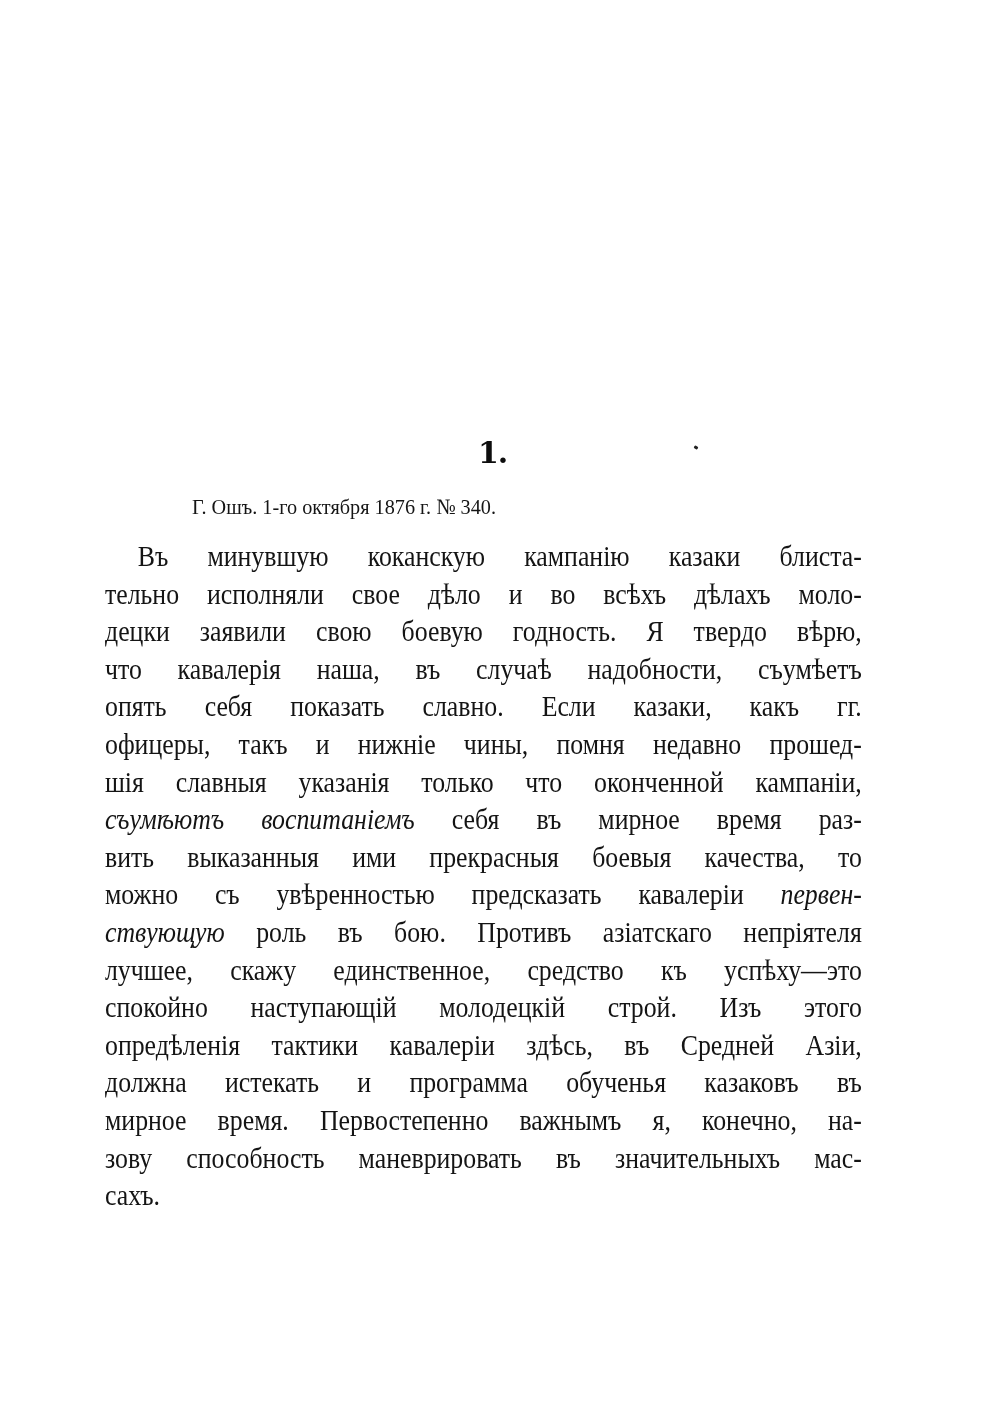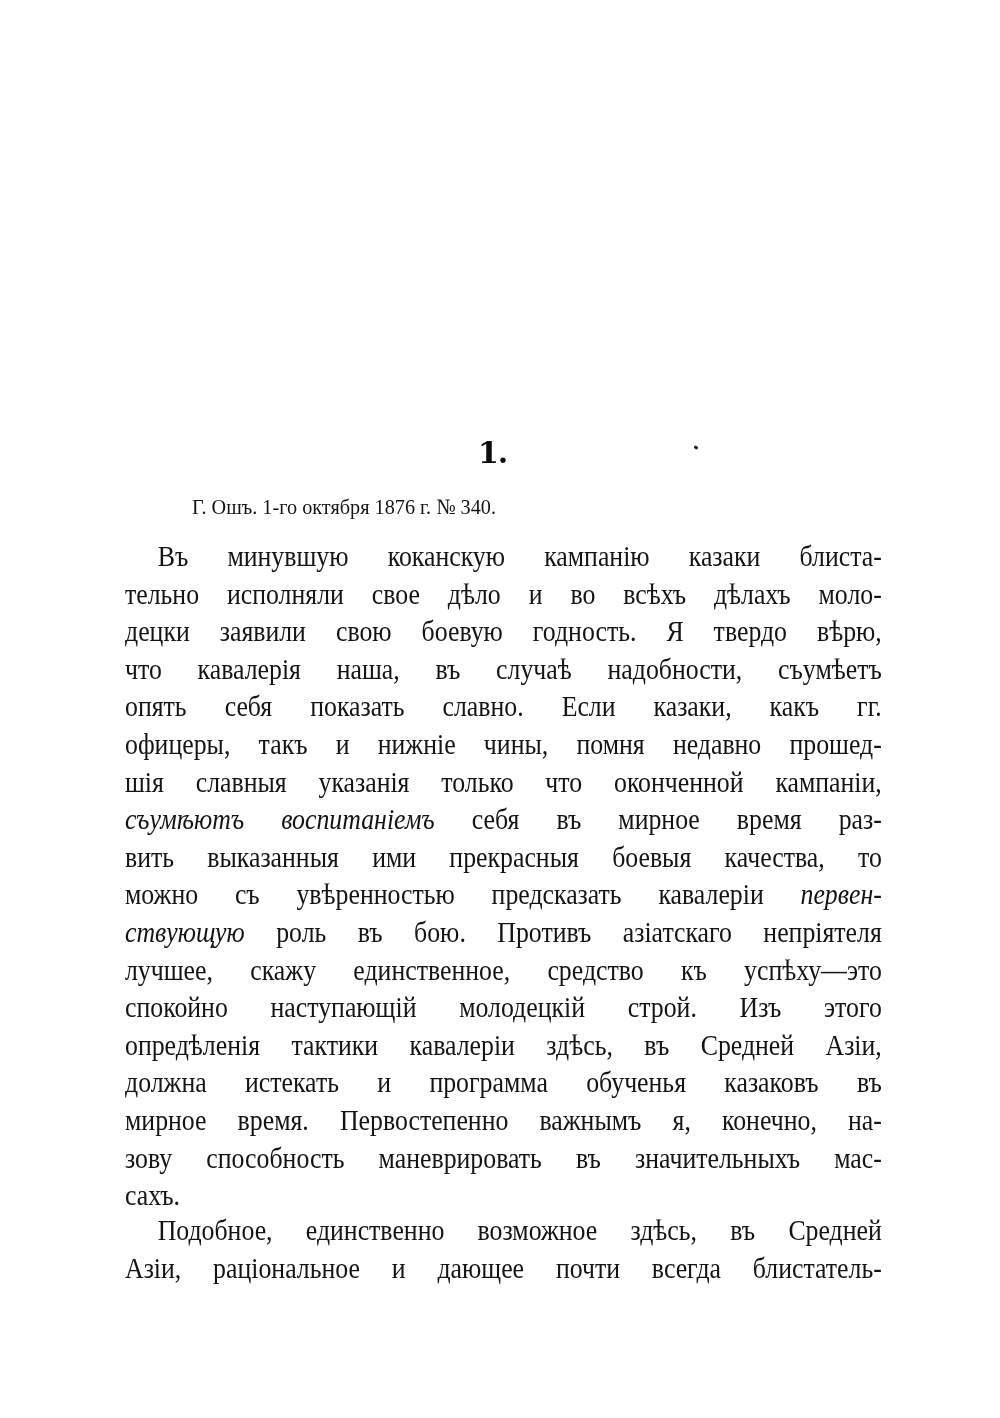--- a/index.html
+++ b/index.html
@@ -49,21 +49,21 @@
     font-family: "Liberation Serif", serif;
     font-size: 22px;
     line-height: 28px;
     color: #151515;
     transform: scaleX(0.92);
     transform-origin: left top;
     white-space: nowrap;
   }
   .text-block {
     position: absolute;
-    left: 125px;
+    left: 105px;
     width: 757px;
   }
   .line {
     display: block;
     height: 37.6px;
     line-height: 37.6px;
     font-family: "Liberation Serif", serif;
     font-size: 30px;
     color: #141414;
     white-space: nowrap;
@@ -110,18 +110,14 @@
     <span class="line"><span class="italic">ствующую</span><span> роль въ бою. Противъ азіатскаго непріятеля</span></span>
     <span class="line">лучшее, скажу единственное, средство къ успѣху—это</span>
     <span class="line">спокойно наступающій молодецкій строй. Изъ этого</span>
     <span class="line">опредѣленія тактики кавалеріи здѣсь, въ Средней Азіи,</span>
     <span class="line">должна истекать и программа обученья казаковъ въ</span>
     <span class="line">мирное время. Первостепенно важнымъ я, конечно, на-</span>
     <span class="line">зову способность маневрировать въ значительныхъ мас-</span>
     <span class="line last">сахъ.</span>
   </div>
 
-  <div class="text-block p2">
-    <span class="line indent">Подобное, единственно возможное здѣсь, въ Средней</span>
-    <span class="line">Азіи, раціональное и дающее почти всегда блистатель-</span>
-  </div>
 
 </div>
 
 </body></html>

